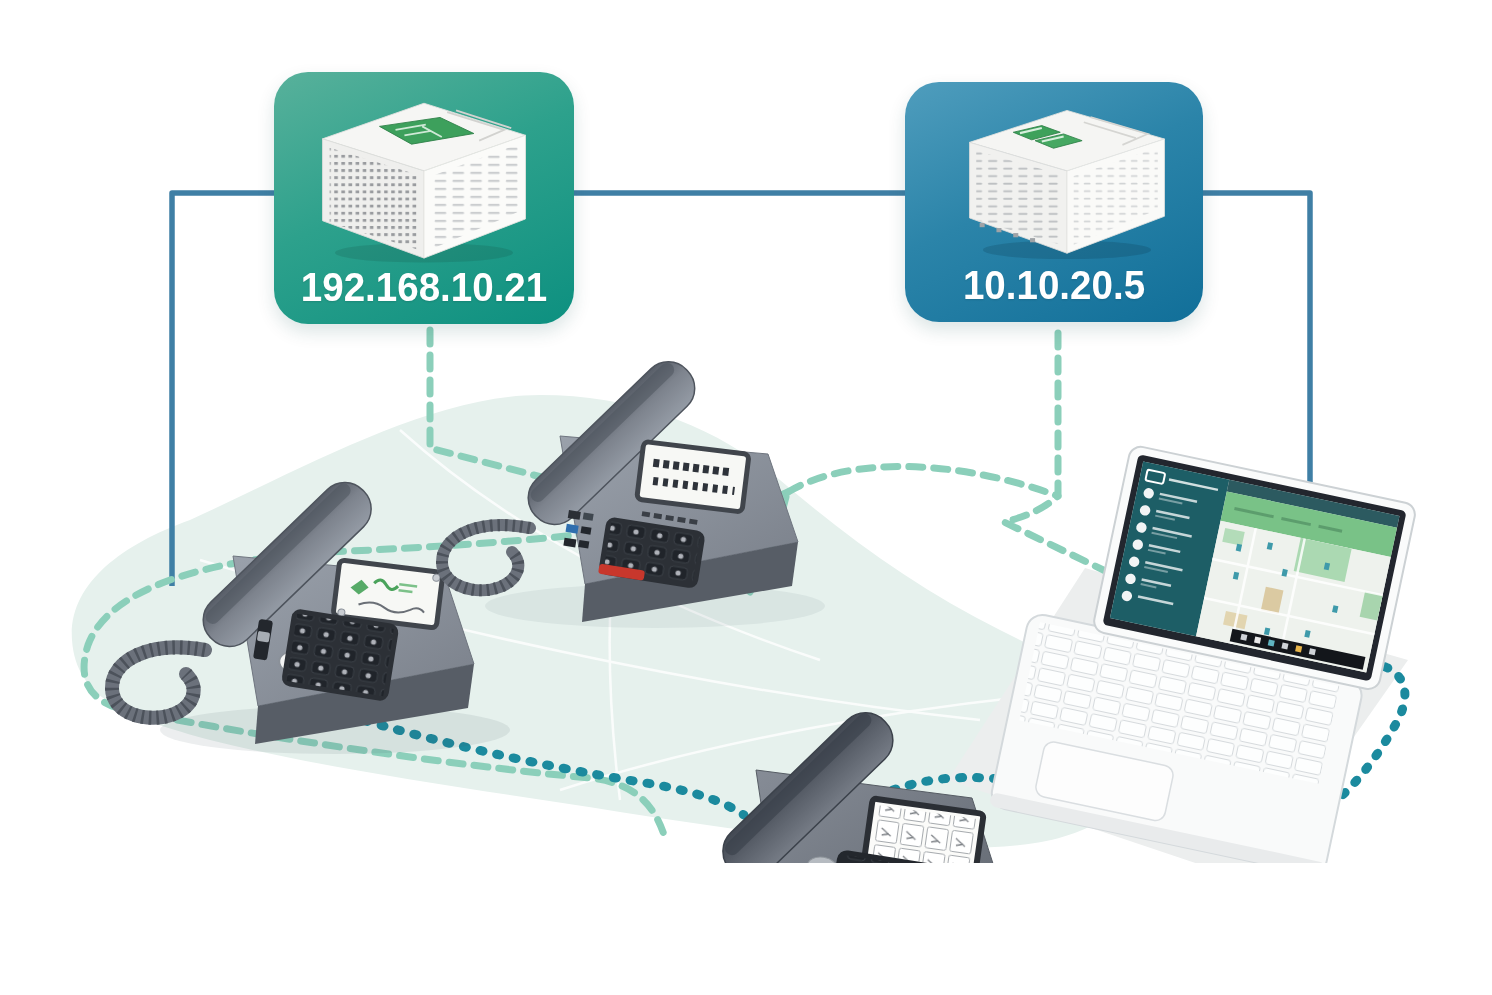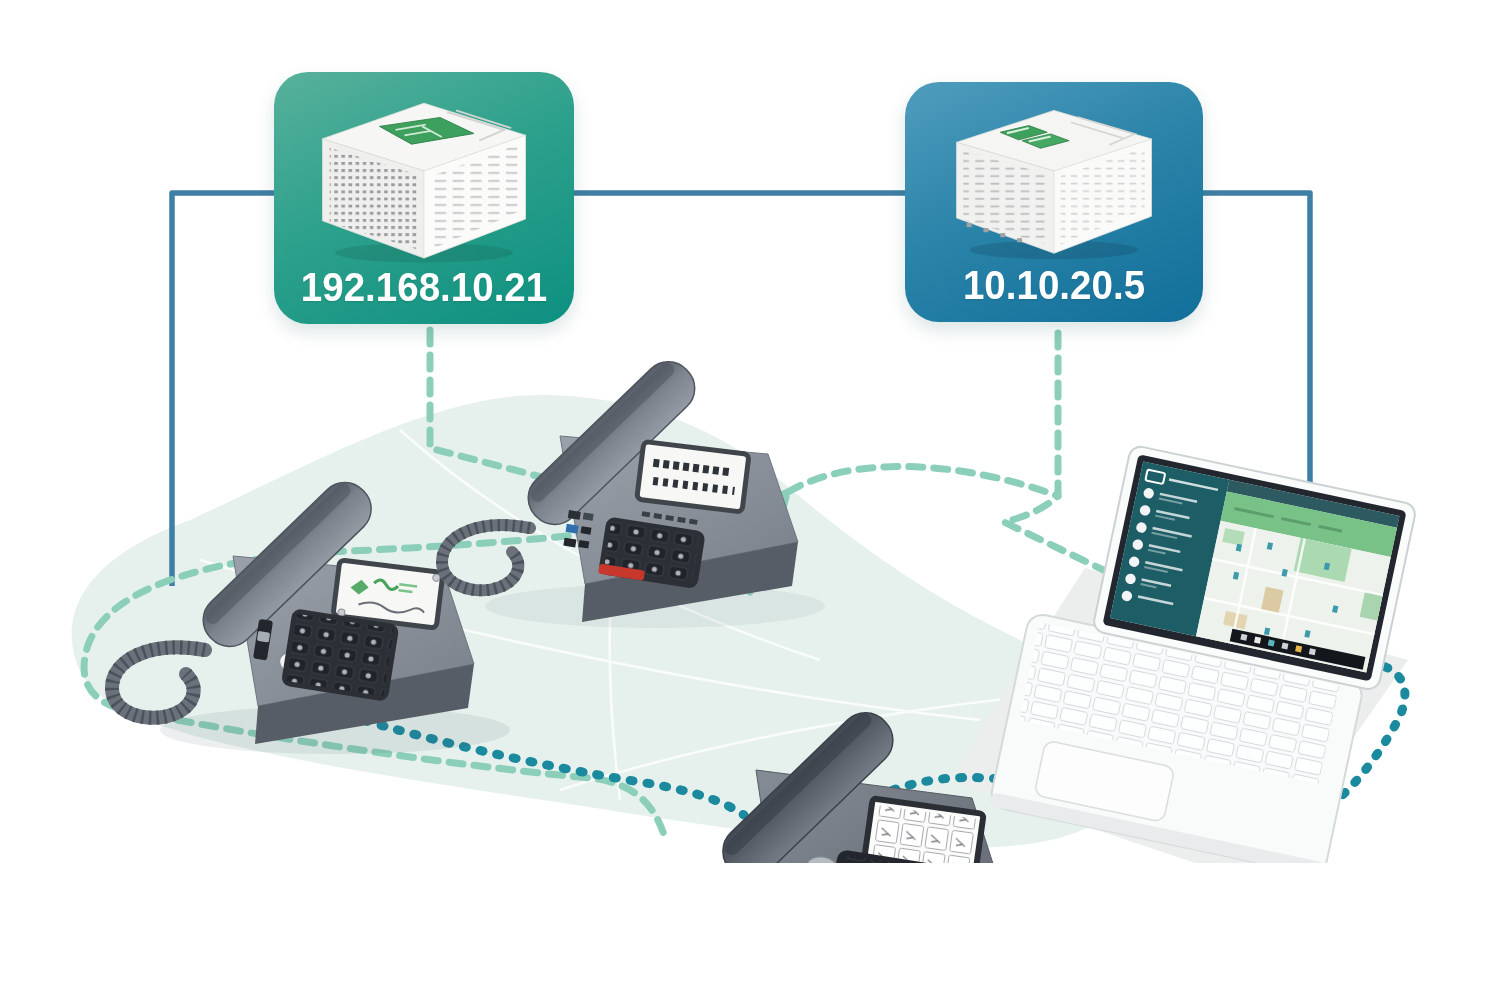--- a/index.html
+++ b/index.html
@@ -4,21 +4,21 @@
 <style>
   html,body{margin:0;padding:0;background:#fff;}
   .stage{position:relative;width:1492px;height:863px;background:#ffffff;overflow:hidden;
          font-family:"Liberation Sans",sans-serif;}
   .scene{position:absolute;left:0;top:0;}
   .card{position:absolute;border-radius:34px;display:flex;flex-direction:column;align-items:center;
         justify-content:flex-end;box-shadow:0 8px 18px rgba(10,70,70,.14);}
   .card-green{left:274px;top:72px;width:300px;height:252px;
         background:linear-gradient(155deg,#58b19b 0%,#2da18c 45%,#0d9080 100%);}
   .card-blue{left:905px;top:82px;width:298px;height:240px;
-        background:linear-gradient(155deg,#4f9dbd 0%,#2b84a9 45%,#116f99 100%);}
+        background:linear-gradient(155deg,#4f9dbd 0%,#2b84a9 45%,#116f99 100%);align-items:flex-end;}
   .card svg{display:block;}
   .ip{width:100%;text-align:center;color:#ffffff;font-weight:800;font-size:41px;
       letter-spacing:0px;transform:scaleX(.94);padding-bottom:16px;line-height:1;
       text-shadow:0 1px 2px rgba(0,40,40,.15);}
 </style>
 </head>
 <body>
 
 <div class="stage">
 

